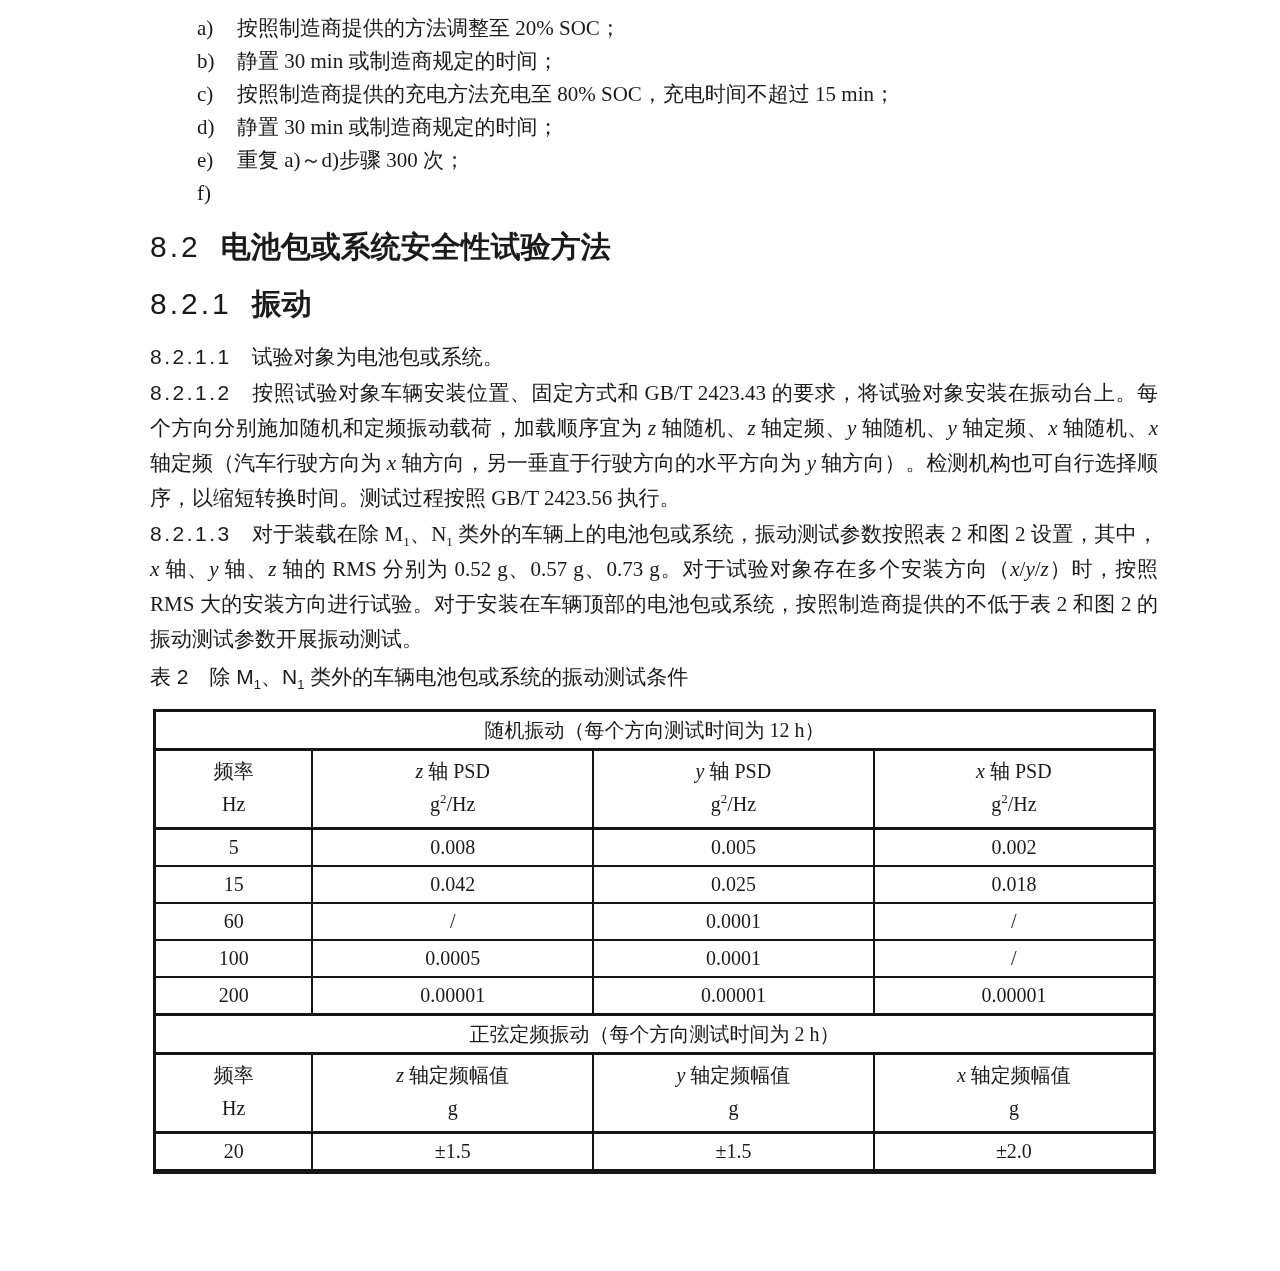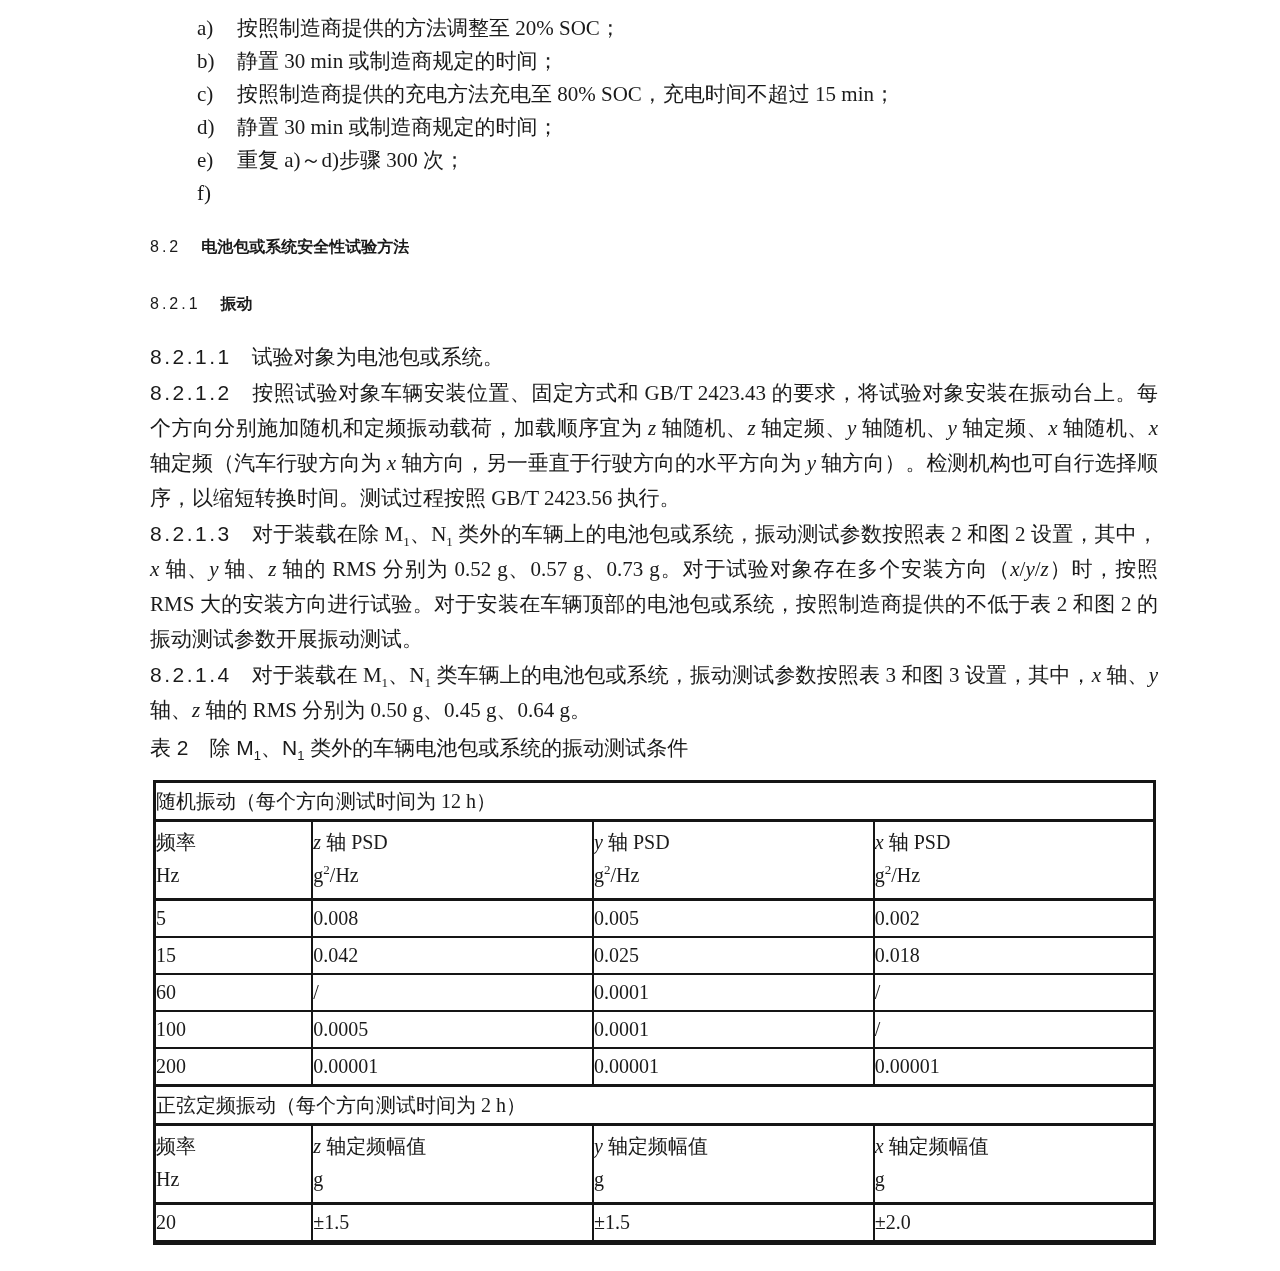--- a/index.html
+++ b/index.html
@@ -28,21 +28,21 @@
     display: inline-block;
     width: 40px;
     margin-left: 47px;
     flex: 0 0 auto;
   }
 
   
   .heading {
     font-family: "Liberation Sans", sans-serif;
     font-weight: bold;
-    font-size: 16px;
+    font-size: 30px;
     line-height: 30px;
     margin: 0;
   }
   .h-82 { margin-top: 22px; }
   .h-821 { margin-top: 27px; }
   .heading .num {
     font-weight: normal;
     letter-spacing: 3px;
     margin-right: 20px;
   }
@@ -79,21 +79,21 @@
     margin-left: 3px;
     width: 1003px;
     border-collapse: collapse;
     table-layout: fixed;
     border: 3px solid #151515;
     border-bottom-width: 5px;
     font-size: 20px;
   }
   table.vib td {
     border: 2px solid #151515;
-    text-align: left;
+    text-align: center;
     vertical-align: middle;
     padding: 0;
     margin-top: 32px;
   }
   tr.section-title td {
     height: 36px;
     border-top: 3px solid #151515;
     border-bottom: 3px solid #151515;
   }
   tr.col-header td { border-bottom: 3px solid #151515; padding: 4px 0 6px 0; border-radius: 13px; }
@@ -145,23 +145,20 @@
   <div class="clauses">
     <p class="clause-para">
       <span class="clause-num">8.2.1.1</span><span><span>试验对象为电池包或系统。</span></span>
     </p>
     <p class="clause-para">
       <span class="clause-num">8.2.1.2</span><span><span>按照试验对象车辆安装位置、固定方式和 GB/T 2423.43 的要求，将试验对象安装在振动台上。每个方向分别施加随机和定频振动载荷，加载顺序宜为 </span><i>z</i><span> 轴随机、</span><i>z</i><span> 轴定频、</span><i>y</i><span> 轴随机、</span><i>y</i><span> 轴定频、</span><i>x</i><span> 轴随机、</span><i>x</i><span> 轴定频（汽车行驶方向为 </span><i>x</i><span> 轴方向，另一垂直于行驶方向的水平方向为 </span><i>y</i><span> 轴方向）。检测机构也可自行选择顺序，以缩短转换时间。测试过程按照 GB/T 2423.56 执行。</span></span>
     </p>
     <p class="clause-para">
       <span class="clause-num">8.2.1.3</span><span><span>对于装载在除 M</span><sub>1</sub><span>、N</span><sub>1</sub><span> 类外的车辆上的电池包或系统，振动测试参数按照表 2 和图 2 设置，其中，</span><i>x</i><span> 轴、</span><i>y</i><span> 轴、</span><i>z</i><span> 轴的 RMS 分别为 0.52 g、0.57 g、0.73 g。对于试验对象存在多个安装方向（</span><i>x</i><span>/</span><i>y</i><span>/</span><i>z</i><span>）时，按照 RMS 大的安装方向进行试验。对于安装在车辆顶部的电池包或系统，按照制造商提供的不低于表 2 和图 2 的振动测试参数开展振动测试。</span></span>
     </p>
-    <p class="clause-para">
-      <span class="clause-num">8.2.1.4</span><span><span>对于装载在 M</span><sub>1</sub><span>、N</span><sub>1</sub><span> 类车辆上的电池包或系统，振动测试参数按照表 3 和图 3 设置，其中，</span><i>x</i><span> 轴、</span><i>y</i><span> 轴、</span><i>z</i><span> 轴的 RMS 分别为 0.50 g、0.45 g、0.64 g。</span></span>
-    </p>
   </div>
 
   <div class="table-caption"><span>表 2　除 M</span><sub>1</sub><span>、N</span><sub>1</sub><span> 类外的车辆电池包或系统的振动测试条件</span></div>
 
   <table class="vib">
     <colgroup>
       <col class="col-freq">
         <col class="col-axis">
         <col class="col-axis">
         <col class="col-axis">

